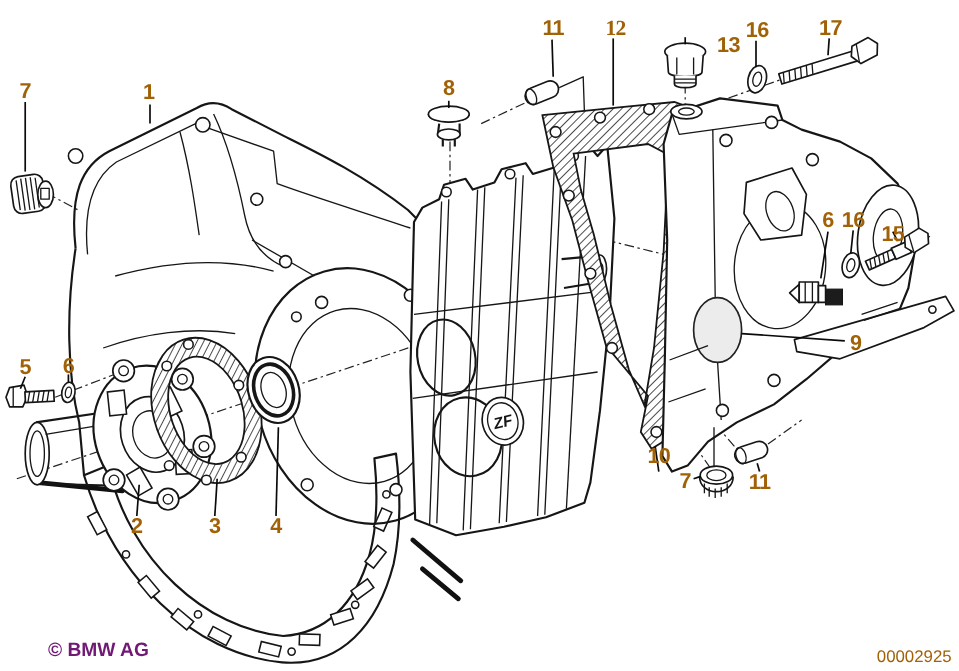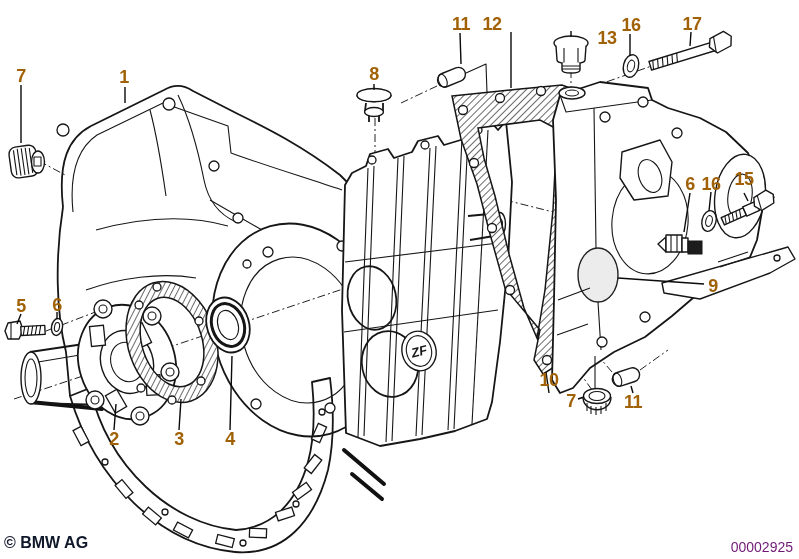--- a/index.html
+++ b/index.html
@@ -21,26 +21,26 @@
   .dark{fill:#1c1c1c;stroke:#161616;}
   .shade{fill:#ececec;stroke:#222;stroke-width:1.4;}
   .zf{font:italic 700 13px "Liberation Sans",sans-serif;fill:#161616;}
   
   .callout{
     position:absolute;transform:translate(-50%,-50%);
     font:700 18px "Liberation Sans","DejaVu Sans",sans-serif;
     color:#a16207;white-space:nowrap;letter-spacing:-0.5px;
   }
   .copyright{
-    position:absolute;left:4px;top:534px;
-    font:700 16px "Liberation Sans","DejaVu Sans",sans-serif;color:#0f172a;
+    position:absolute;left:40px;top:534px;
+    font:700 16px "Liberation Sans","DejaVu Sans",sans-serif;color:#701a75;
   }
   .imageno{
     position:absolute;right:6px;top:539px;
-    font:400 14px "Liberation Sans","DejaVu Sans",sans-serif;color:#701a75;text-align:center;
+    font:400 14px "Liberation Sans","DejaVu Sans",sans-serif;color:#a16207;text-align:center;
   }
 </style>
 </head>
 <body>
 
 <div class="stage">
 
 <svg width="799" height="559" viewBox="0 0 799 559">
   <defs>
     <pattern id="hatch" width="5" height="5" patternUnits="userSpaceOnUse" patternTransform="rotate(45)">
@@ -382,27 +382,27 @@
     <line class="ld" x1="578" y1="399" x2="584" y2="397"></line>
     <line class="ld" x1="633" y1="393" x2="631" y2="386"></line>
   </g>
 </svg>
 
   <div id="callout-layer">
       <span class="callout" style="left: 21px; top: 76px;">7</span>
       <span class="callout" style="left: 124px; top: 77px;">1</span>
       <span class="callout" style="left: 374px; top: 74px;">8</span>
       <span class="callout" style="left: 461px; top: 24px;">11</span>
-      <span class="callout" style="left: 492px; top: 24px;">12</span>
+      <span class="callout" style="left: 513px; top: 24px; font-family: Liberation Serif, serif;">12</span>
       <span class="callout" style="left: 571px; top: 38px; margin-left: 36px;">13</span>
       <span class="callout" style="left: 631px; top: 25px;">16</span>
       <span class="callout" style="left: 692px; top: 24px;">17</span>
       <span class="callout" style="left: 690px; top: 184px;">6</span>
       <span class="callout" style="left: 711px; top: 184px;">16</span>
-      <span class="callout" style="left: 744px; top: 179px;">15</span>
+      <span class="callout" style="left: 744px; top: 195px;">15</span>
       <span class="callout" style="left: 713px; top: 286px;">9</span>
       <span class="callout" style="left: 21px; top: 306px;">5</span>
       <span class="callout" style="left: 57px; top: 305px;">6</span>
       <span class="callout" style="left: 114px; top: 439px;">2</span>
       <span class="callout" style="left: 179px; top: 439px;">3</span>
       <span class="callout" style="left: 230px; top: 439px;">4</span>
       <span class="callout" style="left: 549px; top: 380px;">10</span>
       <span class="callout" style="left: 571px; top: 401px;">7</span>
       <span class="callout" style="left: 633px; top: 402px;">11</span>
     </div>

